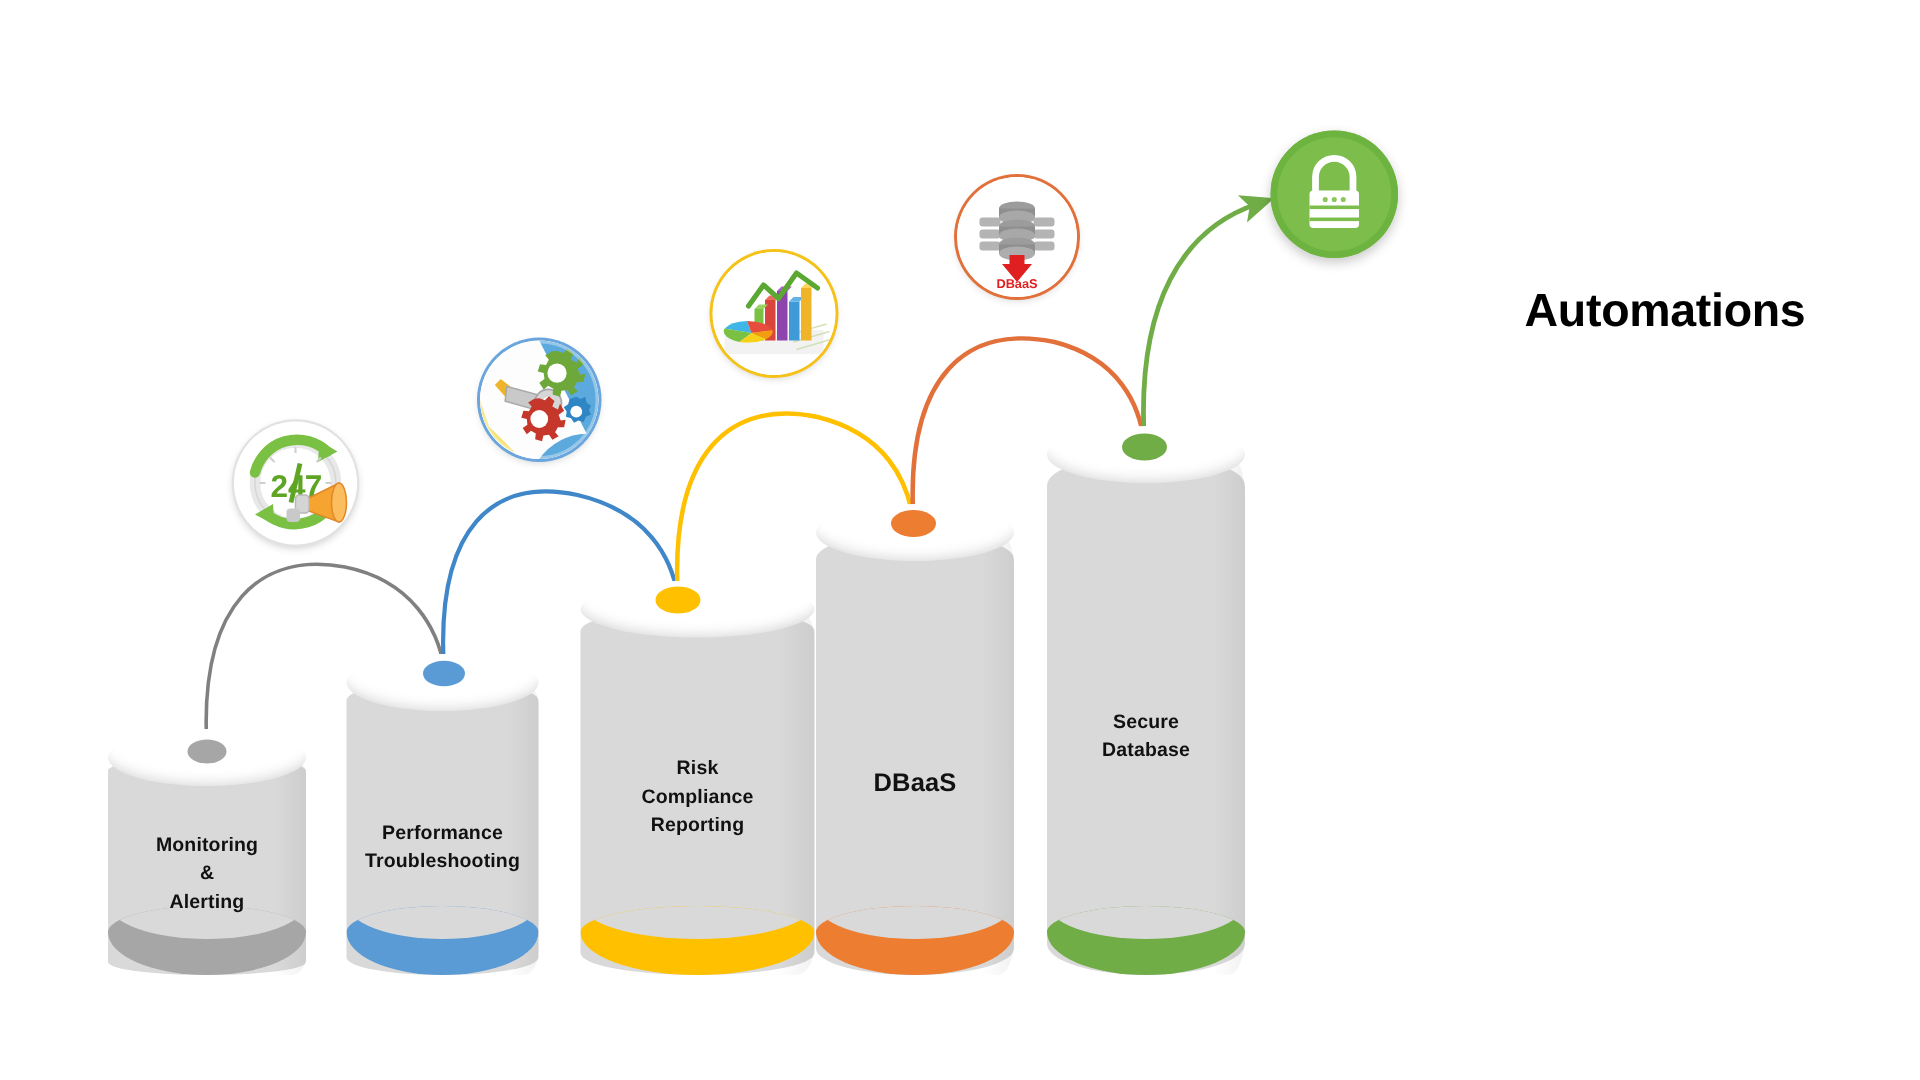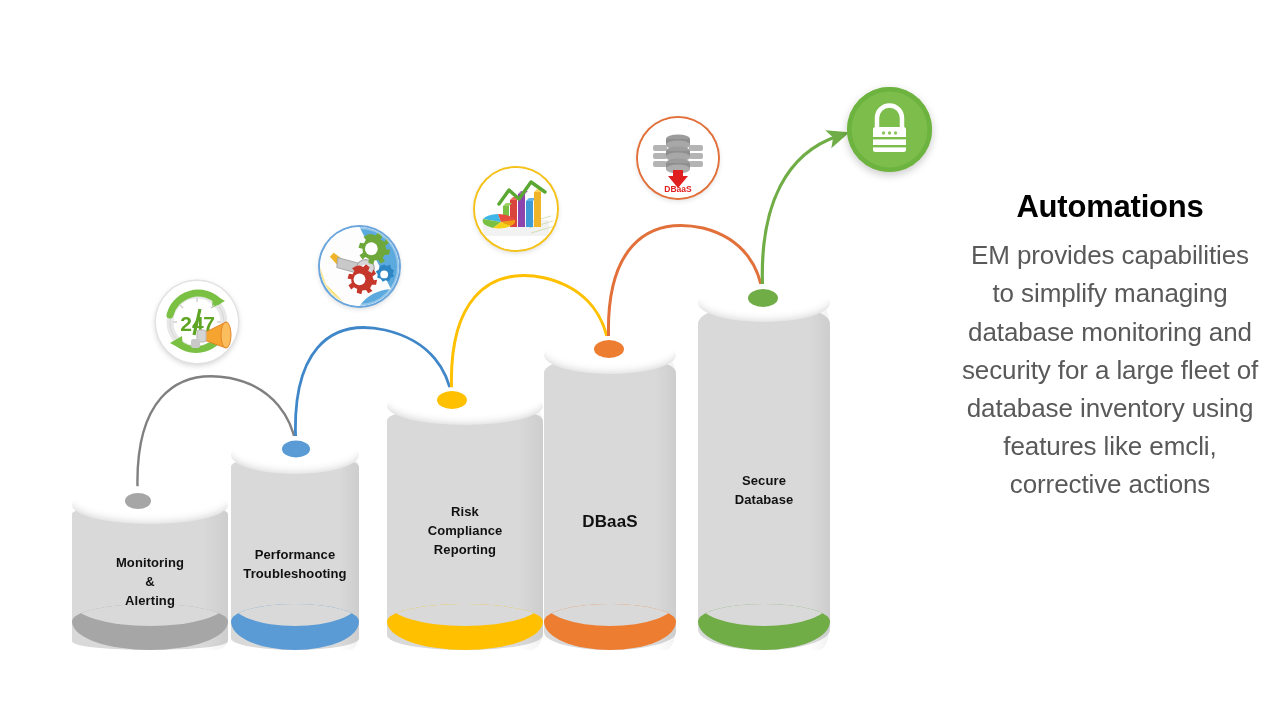--- a/index.html
+++ b/index.html
@@ -85,21 +85,21 @@
 
     <path d="M296,447 C290,350 330,318 385,330 C432,341 448,372 452,398" fill="none" stroke="#3f87c9" stroke-width="2.8" stroke-linecap="round"></path>
 
     <path d="M452,399 C446,300 488,266 545,278 C590,289 605,320 609,347" fill="none" stroke="#ffc000" stroke-width="3" stroke-linecap="round"></path>
 
     <path d="M609,348 C603,248 646,216 703,228 C746,239 760,270 763,296" fill="none" stroke="#e2703a" stroke-width="3" stroke-linecap="round"></path>
 
     <path d="M763,297 C757,200 790,152 838,136" fill="none" stroke="#70ad47" stroke-width="3.2" stroke-linecap="round" marker-end="url(#arrow-green)"></path>
   </svg>
 
-  <div class="cyl" style="left:72px;top:505px;width:156px;height:145px;">
+  <div class="cyl" style="left:72px;top:505px;width:132px;height:145px;">
     <div class="body"></div>
     <div class="shade"></div>
     <div class="base">
       <div class="base-fill" style="background:#a6a6a6;"></div>
       <div class="base-cut"></div>
     </div>
     <div class="top"></div>
     <div class="label" style="top:48px;">Monitoring
 &amp;
 Alerting</div>
@@ -307,16 +307,15 @@
       <g fill="#8cc65c">
         <circle cx="36.5" cy="46" r="1.7"></circle>
         <circle cx="42.5" cy="46" r="1.7"></circle>
         <circle cx="48.5" cy="46" r="1.7"></circle>
       </g>
     </svg>
   </div>
 
   <div id="panel">
     <div class="ttl">Automations</div>
-    <div class="body-txt">EM provides capabilities to simplify managing database monitoring and security for a large fleet of database inventory using features like emcli, corrective actions</div>
   </div>
 
 </div>
 
 </body></html>

